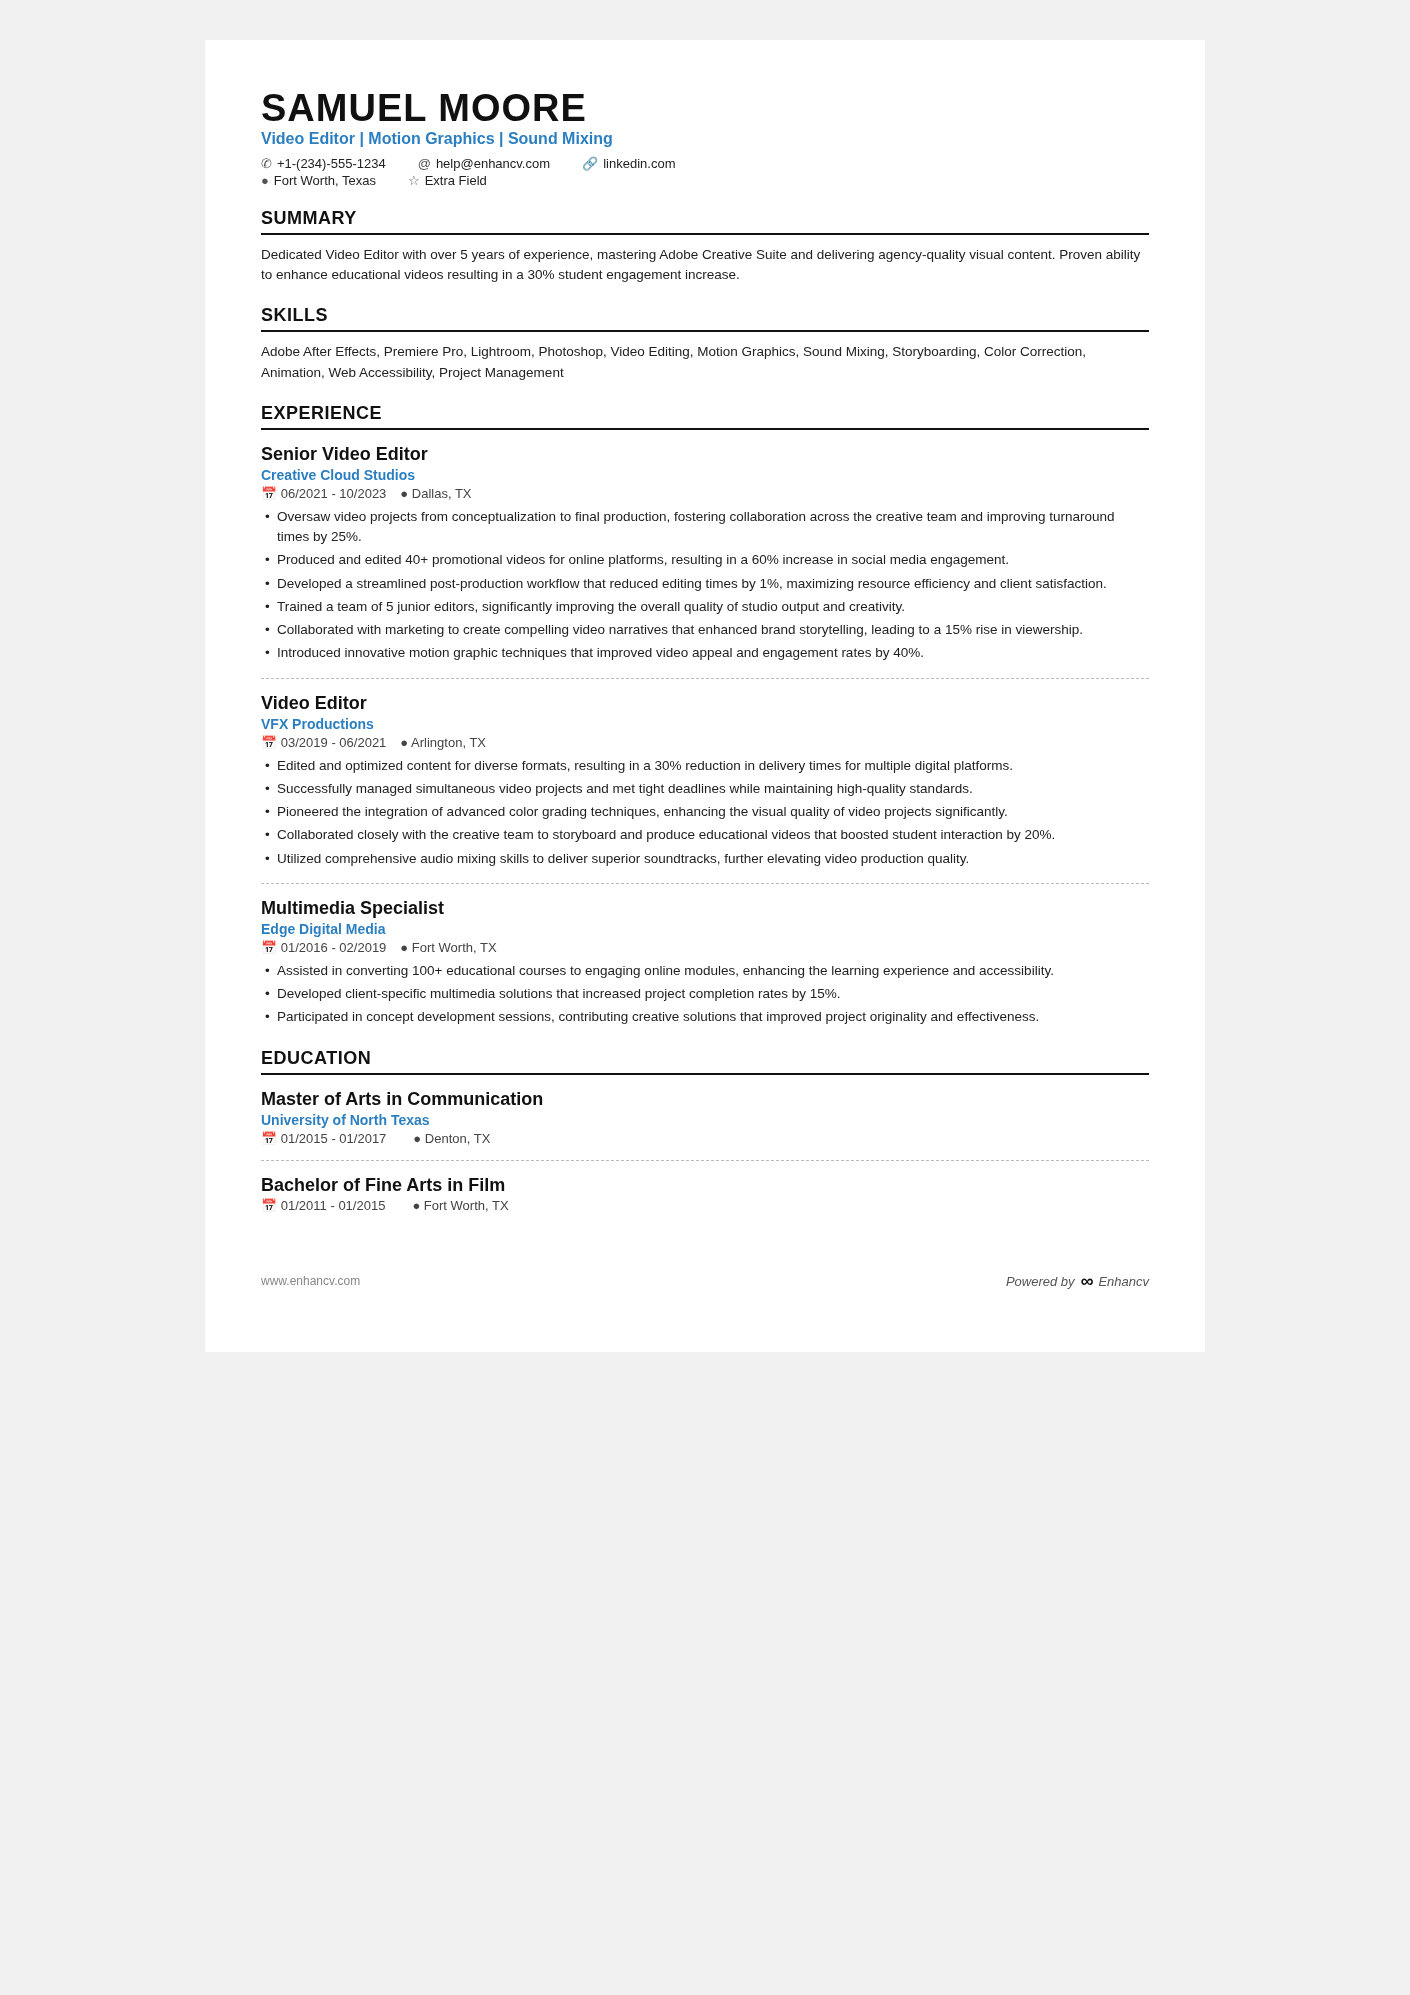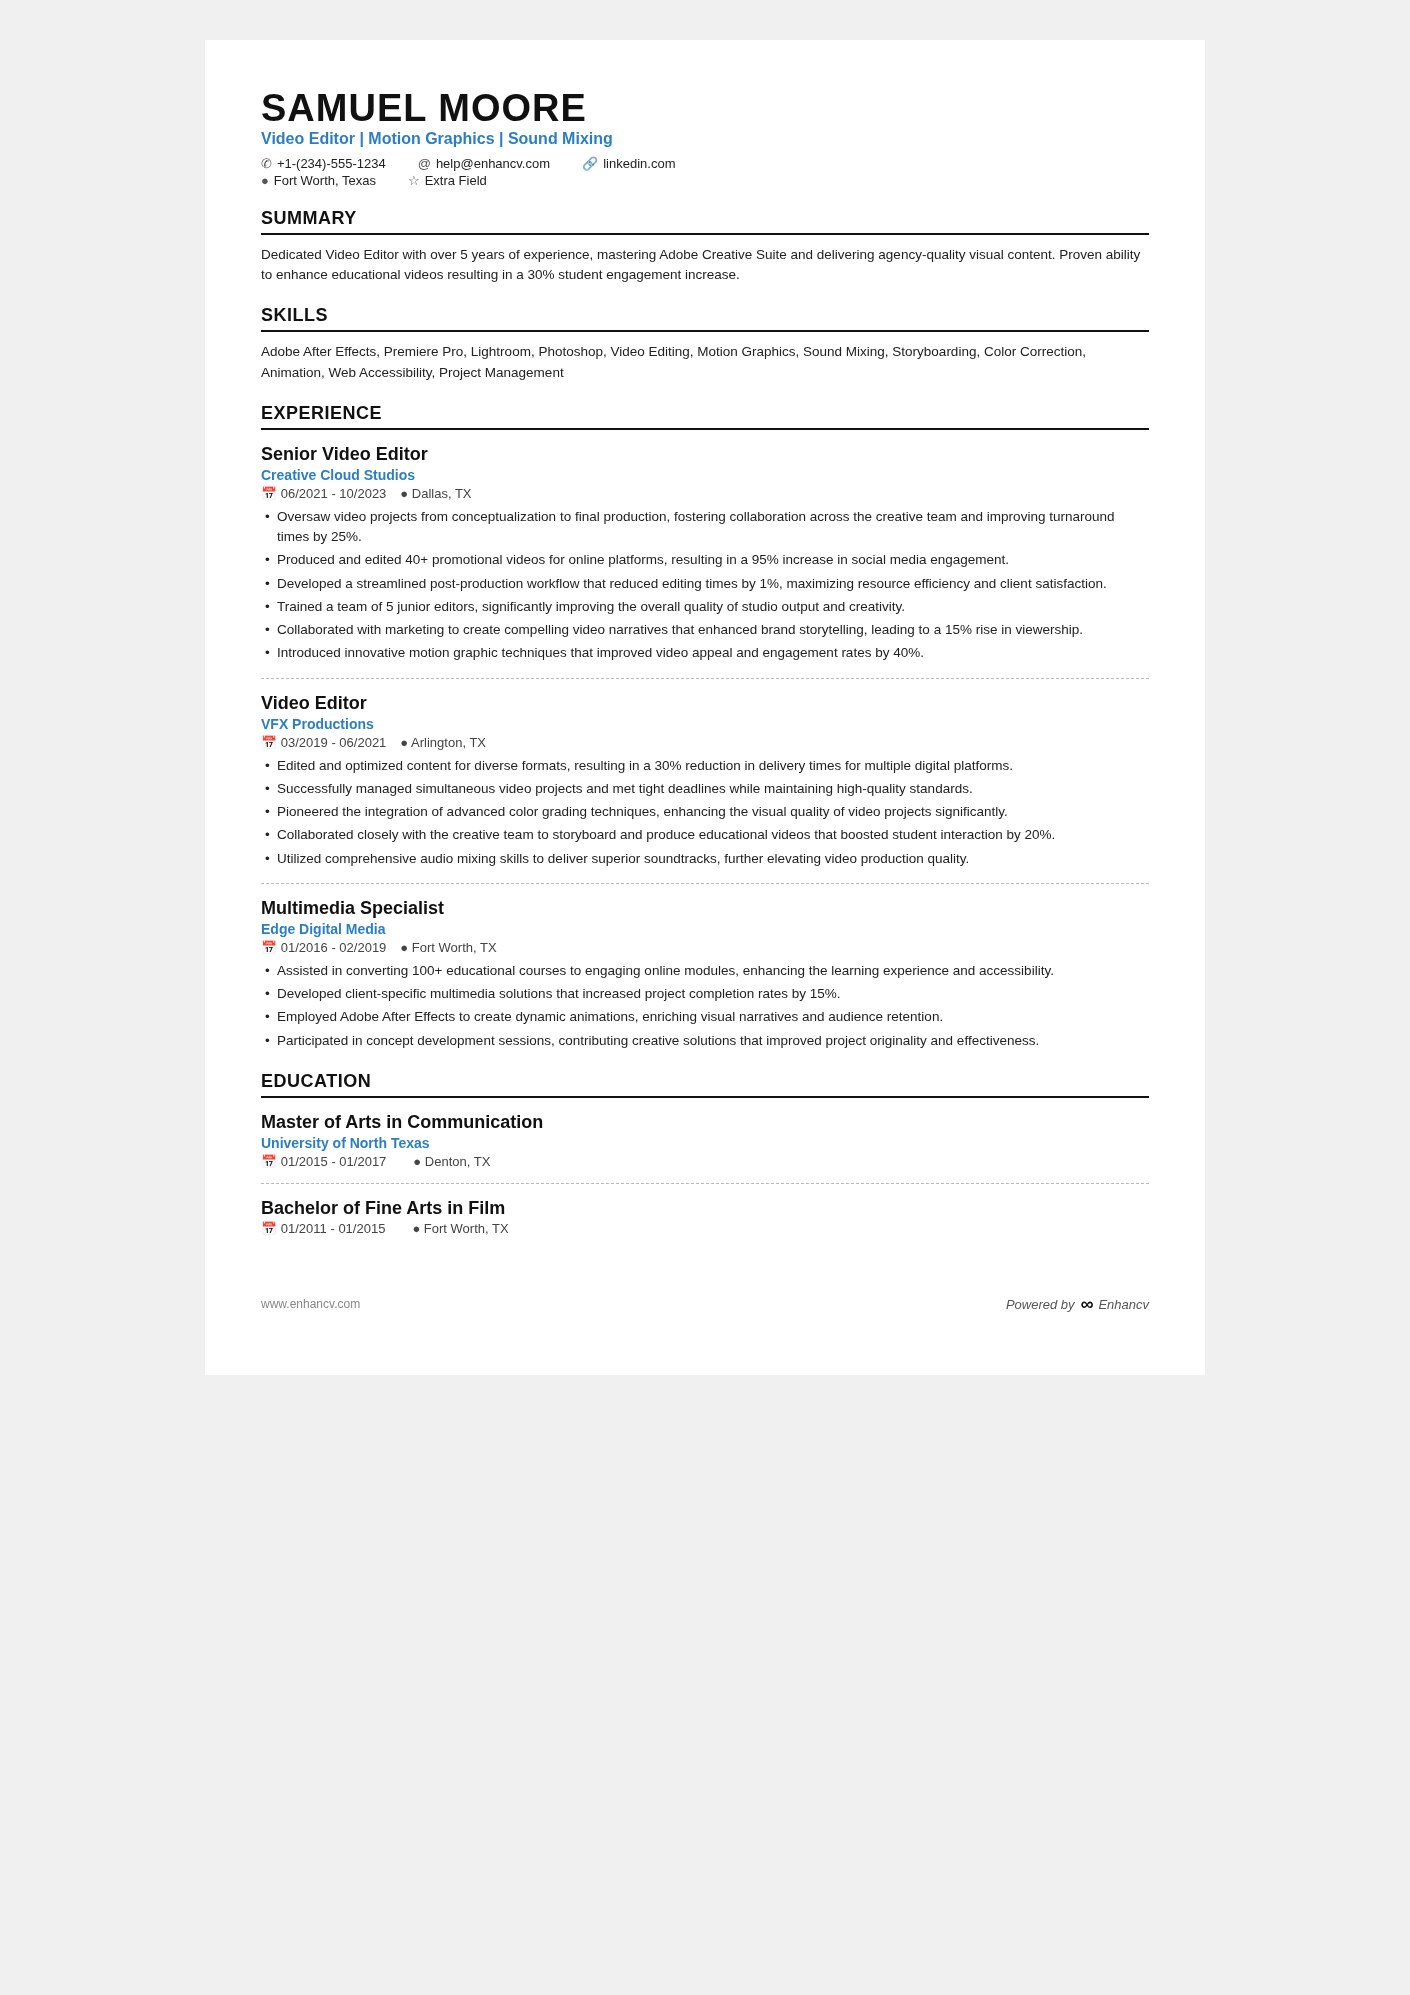--- a/index.html
+++ b/index.html
@@ -201,21 +201,21 @@
     <div id="jobs-container">
         <div>
       <div class="job-title">Senior Video Editor</div>
       <div class="company-name">Creative Cloud Studios</div>
       <div class="job-meta">
         <span><span class="meta-icon">📅</span> 06/2021 - 10/2023</span>
         <span><span class="meta-icon">●</span> Dallas, TX</span>
       </div>
       <ul class="job-bullets">
             <li>Oversaw video projects from conceptualization to final production, fostering collaboration across the creative team and improving turnaround times by 25%.</li>
-            <li>Produced and edited 40+ promotional videos for online platforms, resulting in a 95% increase in social media engagement.</li>
+            <li>Produced and edited 40+ promotional videos for online platforms, resulting in a 60% increase in social media engagement.</li>
             <li>Developed a streamlined post-production workflow that reduced editing times by 1%, maximizing resource efficiency and client satisfaction.</li>
             <li>Trained a team of 5 junior editors, significantly improving the overall quality of studio output and creativity.</li>
             <li>Collaborated with marketing to create compelling video narratives that enhanced brand storytelling, leading to a 15% rise in viewership.</li>
             <li>Introduced innovative motion graphic techniques that improved video appeal and engagement rates by 40%.</li>
           </ul>
       <hr class="job-divider">
     </div>
         <div>
       <div class="job-title">Video Editor</div>
       <div class="company-name">VFX Productions</div>
@@ -235,21 +235,20 @@
         <div>
       <div class="job-title">Multimedia Specialist</div>
       <div class="company-name">Edge Digital Media</div>
       <div class="job-meta">
         <span><span class="meta-icon">📅</span> 01/2016 - 02/2019</span>
         <span><span class="meta-icon">●</span> Fort Worth, TX</span>
       </div>
       <ul class="job-bullets">
             <li>Assisted in converting 100+ educational courses to engaging online modules, enhancing the learning experience and accessibility.</li>
             <li>Developed client-specific multimedia solutions that increased project completion rates by 15%.</li>
-            <li>Employed Adobe After Effects to create dynamic animations, enriching visual narratives and audience retention.</li>
             <li>Participated in concept development sessions, contributing creative solutions that improved project originality and effectiveness.</li>
           </ul>
 
     </div>
       </div>
   </div>
 
   <div class="section">
     <div class="section-title">EDUCATION</div>
     <div id="edu-container">

